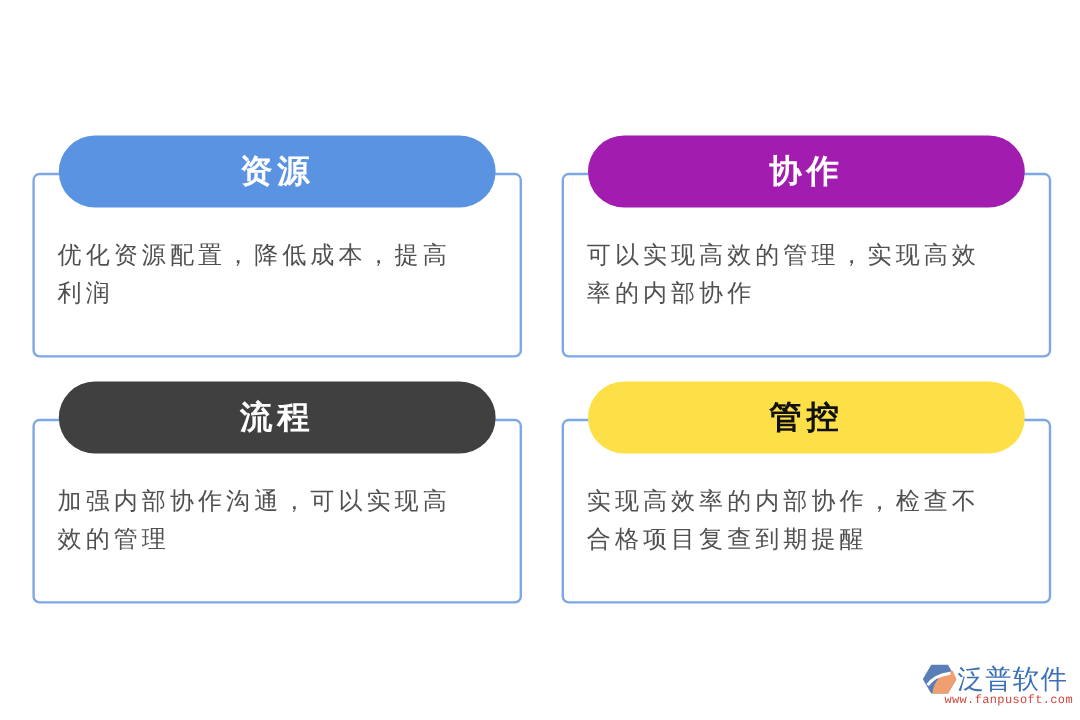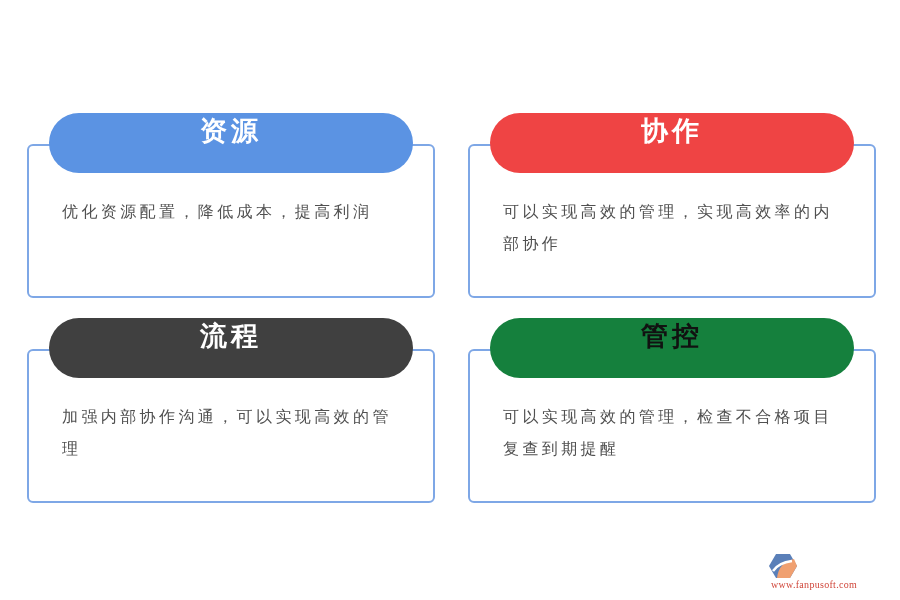--- a/index.html
+++ b/index.html
@@ -22,33 +22,34 @@
       border: 2px solid #7ea7e6;
       border-radius: 6px;
       background: #ffffff;
     }
     .pill {
       position: absolute;
       width: 364px;
       height: 60px;
       border-radius: 30px;
       display: flex;
+      align-items: center;
       justify-content: center;
       font-size: 27px;
       font-weight: bold;
       letter-spacing: 4px;
       color: #ffffff;
     }
     .pill.dark { color: #111111; }
     .card-text {
       position: absolute;
-      left: 33px;
+      left: 19px;
       top: 50px;
       width: 345px;
-      font-size: 16px;
+      font-size: 20px;
       line-height: 32px;
       letter-spacing: 3.4px;
       color: #505050;
     }
     .logo {
       position: absolute;
       left: 768px;
       top: 551px;
       width: 125px;
       height: 42px;
@@ -64,60 +65,61 @@
       position: absolute;
       left: 30px;
       top: 0px;
       font-size: 22px;
       color: #3b6fb6;
       letter-spacing: 1px;
       white-space: nowrap;
     }
     .logo-url {
       position: absolute;
-      left: 3px;
+      left: 19px;
       top: 28px;
-      font-family: Liberation Serif, serif;
+      font-family: Liberation Mono, monospace;
       font-size: 10px;
       color: #d0463a;
       white-space: nowrap;
       letter-spacing: 0.3px;
     }
   </style>
 </head>
 <body>
 
 <div class="card" style="left:27px; top:144px;">
   <div class="card-text">优化资源配置，降低成本，提高利润</div>
 </div>
 <div class="pill" style="left:49px; top:113px; background:#5b93e3;">
   <span>资源</span>
 </div>
 
 <div class="card" style="left:468px; top:144px;">
   <div class="card-text">可以实现高效的管理，实现高效率的内部协作</div>
 </div>
-<div class="pill" style="left:490px; top:113px; background:#ef4444;">
+<div class="pill" style="left:490px; top:113px; background:#a21caf;">
   <span>协作</span>
 </div>
 
 <div class="card" style="left:27px; top:349px;">
   <div class="card-text">加强内部协作沟通，可以实现高效的管理</div>
 </div>
 <div class="pill" style="left:49px; top:318px; background:#404040;">
   <span>流程</span>
 </div>
 
 <div class="card" style="left:468px; top:349px;">
-  <div class="card-text">可以实现高效的管理，检查不合格项目复查到期提醒</div>
+  <div class="card-text">实现高效率的内部协作，检查不合格项目复查到期提醒</div>
 </div>
-<div class="pill dark" style="left:490px; top:318px; background:#15803d;">
+<div class="pill dark" style="left:490px; top:318px; background:#fde047;">
   <span>管控</span>
 </div>
 
 <div class="logo">
   <svg class="logo-icon" viewBox="0 0 30 26">
     <polygon points="8,1 22,1 29,13 22,25 8,25 1,13" fill="#5a7fb8"></polygon>
     <path d="M9,25 C10,15 16,8 26,6 L29,13 L22,25 Z" fill="#f0a070"></path>
     <path d="M5,18 C9,12 16,9 24,8" stroke="#ffffff" stroke-width="2.5" fill="none"></path>
   </svg>
+  <div class="logo-name">泛普软件</div>
   <div class="logo-url">www.fanpusoft.com</div>
 </div>
 
 </body></html>

